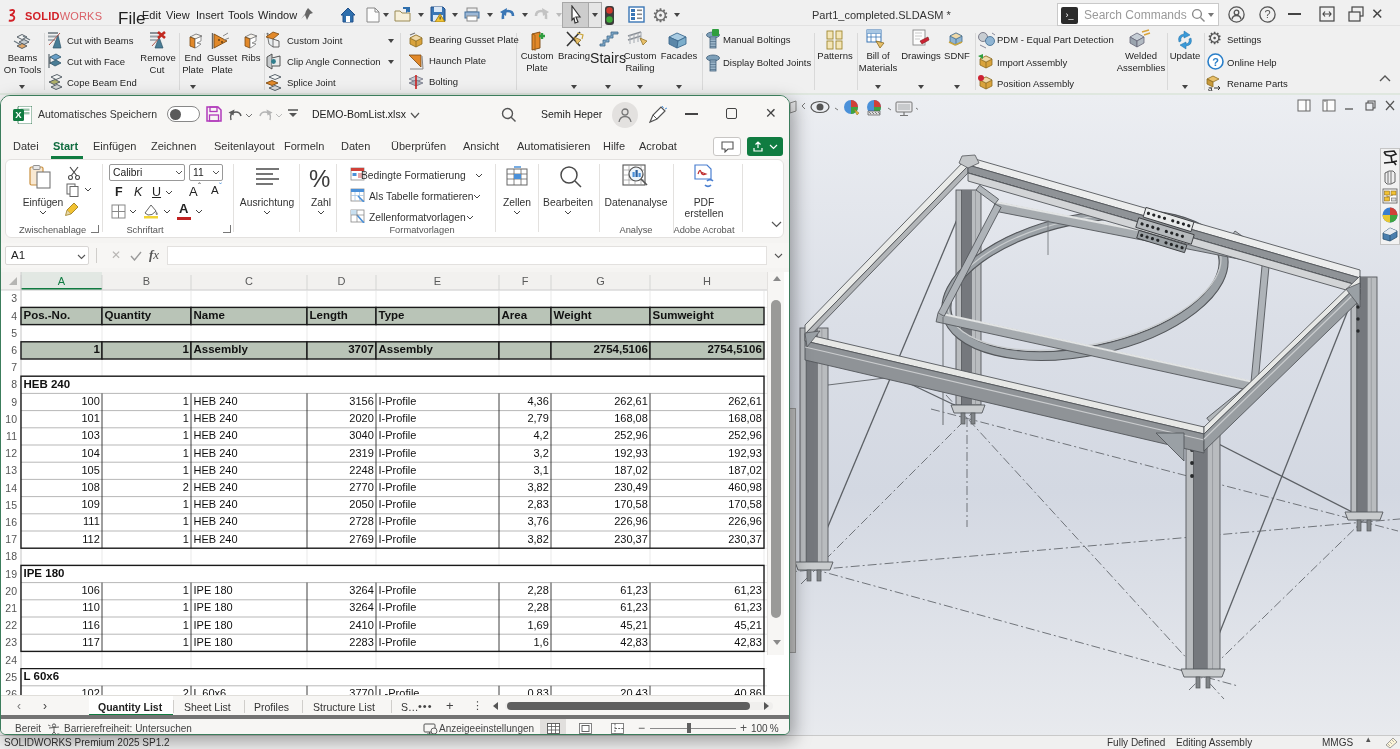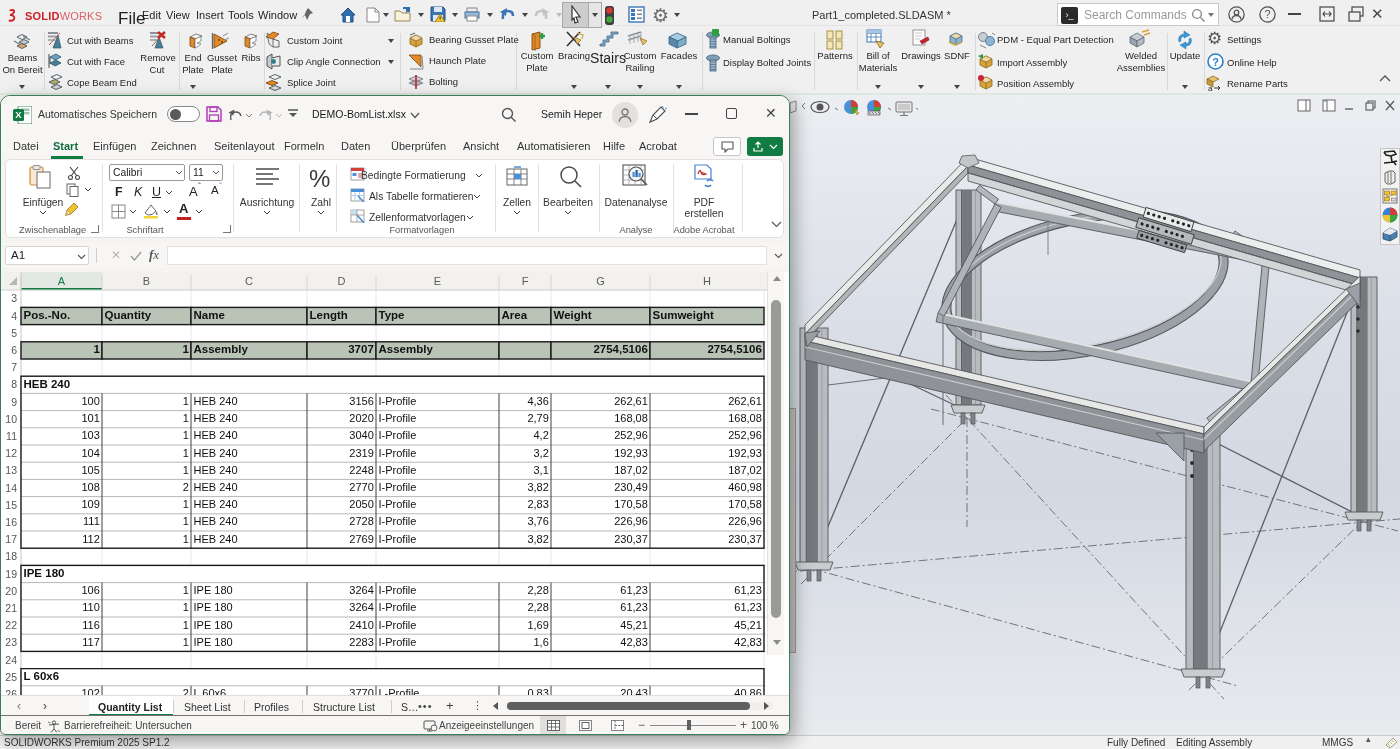--- a/index.html
+++ b/index.html
@@ -132,21 +132,21 @@
 <div class="sep" style="left:975px;"></div>
 <div class="sep" style="left:1167px;"></div>
 <div class="sep" style="left:1204px;"></div>
 <svg class="abs" style="left:13px;top:33px;" width="18" height="17" viewBox="0 0 18 17">
     <path d="M4 4 L9 1.5 L14 4 L9 6.5 Z" fill="#f2f4f4" stroke="#4a545c" stroke-width="0.9"></path>
     <path d="M6 9 L11 6.5 L16 9 L11 11.5 Z" fill="#c4ccd2" stroke="#4a545c" stroke-width="0.9"></path>
     <path d="M4 13 L9 10.5 L14 13 L9 15.5 Z" fill="#e2a86a" stroke="#4a545c" stroke-width="0.9"></path>
     <path d="M1 8 L8 12 M10 3 L17 7" stroke="#6a7880" stroke-width="1.2"></path>
   </svg>
 <div class="swtxt swctr" style="left:22.5px;top:52px;font-size:9.5px;color:#1f1f1f;">Beams</div>
-<div class="swtxt swctr" style="left:22.5px;top:64px;font-size:9.5px;color:#1f1f1f;">On Bereit</div>
+<div class="swtxt swctr" style="left:22.5px;top:64px;font-size:9.5px;color:#1f1f1f;">On Tools</div>
 <div class="dd" style="left:19px;top:85px;border-top-color:#444;"></div>
 <svg class="abs" style="left:47px;top:31px;" width="17" height="18" viewBox="0 0 17 18">
     <rect x="1" y="1" width="10" height="2" fill="#8a9298"></rect>
     <rect x="1" y="4.5" width="10" height="2" fill="#9aa2a8"></rect>
     <rect x="1" y="8" width="7" height="2" fill="#aab2b8"></rect>
     <path d="M6 17 L11 4 L14 17 Z" fill="#4a7d96" stroke="#2f5468" stroke-width="0.7"></path>
     <path d="M2 14 L13 2" stroke="#b05a50" stroke-width="1"></path>
   </svg>
 <div class="swtxt" style="left:67px;top:35px;font-size:9.5px;color:#1f1f1f;">Cut with Beams</div>
 <svg class="abs" style="left:47px;top:52px;" width="17" height="18" viewBox="0 0 17 18">
@@ -1115,21 +1115,21 @@
   <div class="abs" style="left:390px;top:4px;width:1px;height:13px;background:#d0cecb;"></div>
   <div class="abs" style="left:400px;top:5px;font-size:10.5px;color:#333;">S…</div>
   <div class="abs" style="left:417px;top:4px;font-size:11px;color:#444;letter-spacing:1px;">•••</div>
   <div class="abs" style="left:445px;top:2px;font-size:13px;color:#444;">+</div>
   <div class="abs" style="left:471px;top:3px;font-size:11px;color:#444;">⋮</div>
   <div class="abs" style="left:492px;top:6px;width:0;height:0;border-top:4px solid transparent;border-bottom:4px solid transparent;border-right:5px solid #555;"></div>
   <div class="abs" style="left:504px;top:6px;width:268px;height:8px;background:#f0efed;border-radius:4px;"></div>
   <div class="abs" style="left:506px;top:6px;width:243px;height:8px;background:#5f5f5f;border-radius:4px;"></div>
   <div class="abs" style="left:763px;top:6px;width:0;height:0;border-top:4px solid transparent;border-bottom:4px solid transparent;border-left:5px solid #555;"></div>
 </div>
-<div class="abs" style="left:0;top:619px;width:789px;height:19px;background:#f7f6f4;border-top:1px solid #737373;">
+<div class="abs" style="left:0;top:619px;width:789px;height:19px;background:#f7f6f4;border-top:4px solid #737373;">
   <div class="abs" style="left:14px;top:4px;font-size:10px;color:#444;">Bereit</div>
   <svg class="abs" style="left:46px;top:4px;" width="14" height="13" viewBox="0 0 14 13">
     <circle cx="7" cy="2.5" r="1.6" fill="none" stroke="#555" stroke-width="1"></circle>
     <path d="M2 5 L12 4 M7 5 L7 9 M7 9 L4 12.5 M7 9 L10 12.5" fill="none" stroke="#555" stroke-width="1"></path>
     <path d="M1 2 l2.5 1 M10.5 10.5 l2.5 1" stroke="#555" stroke-width="0.8"></path>
       </svg>
   <div class="abs" style="left:63px;top:4px;font-size:10px;color:#444;">Barrierefreiheit: Untersuchen</div>
   <svg class="abs" style="left:422px;top:4px;" width="15" height="12" viewBox="0 0 15 12">
     <rect x="1" y="1" width="11" height="8" rx="1" fill="none" stroke="#555" stroke-width="1"></rect>
     <path d="M4 11 L9 11 M6.5 9 L6.5 11" stroke="#555" stroke-width="1"></path>

